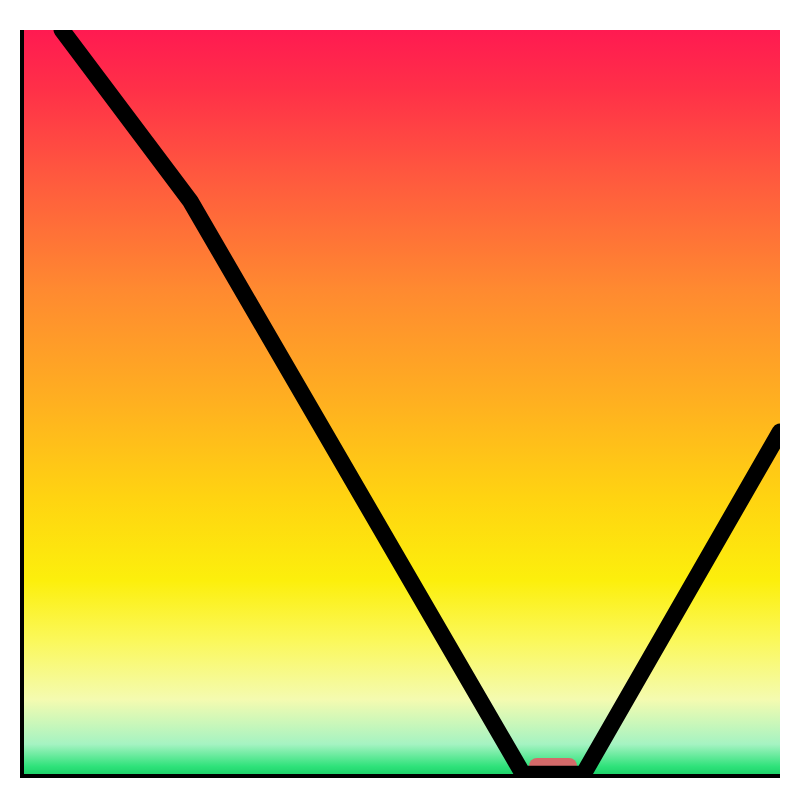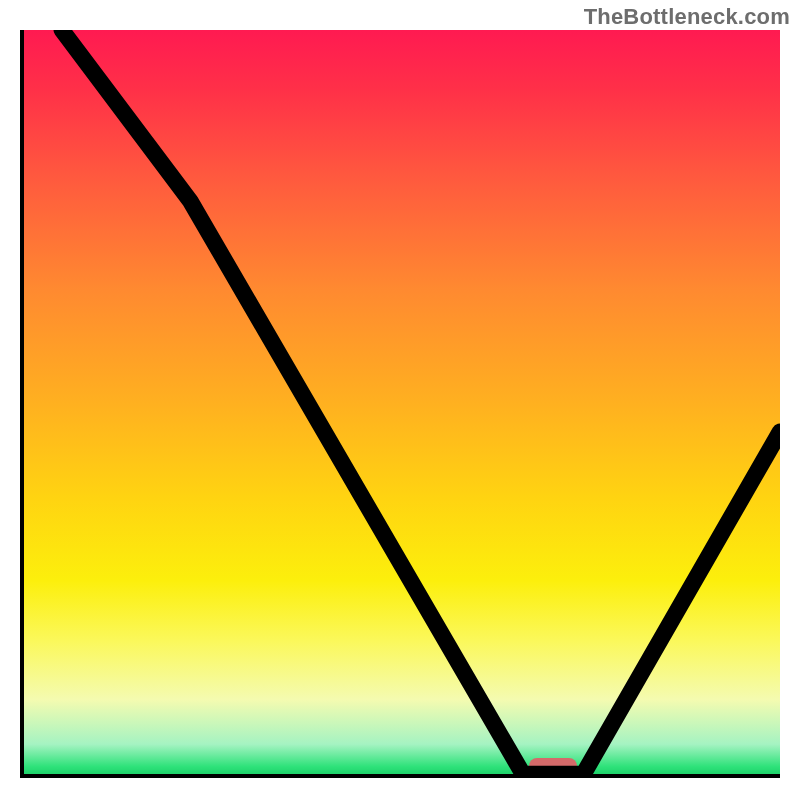--- a/index.html
+++ b/index.html
@@ -81,21 +81,20 @@
     stroke-width: 2.2;
     stroke-linejoin: round;
     stroke-linecap: round;
   }
 </style>
 </head>
 <body>
 
 <div class="frame">
 
-  <div class="watermark">TheBottleneck.com</div>
 
   <div class="plot-area">
 
     <div class="gradient-bg"></div>
 
     <div class="marker" id="marker" style="width: 47.628px; height: 15.624px; left: 505.386px; top: 728.376px; background: rgb(212, 106, 106);"></div>
 
     <svg class="curve" viewBox="0 0 100 100" preserveAspectRatio="none">
       <path id="curve-path" d="M5.00 0.00 L22.00 23.00 L66.00 100.00 L74.00 100.00 L100.00 54.00"></path>
     </svg>

